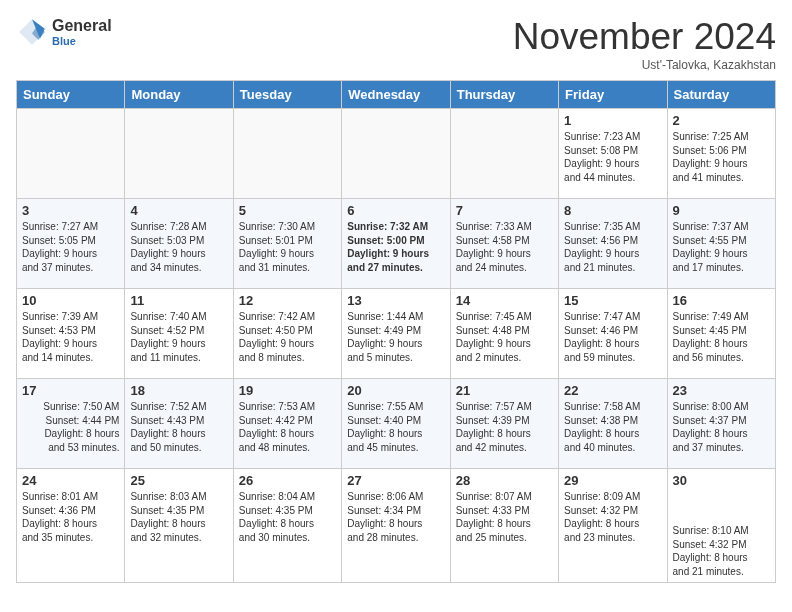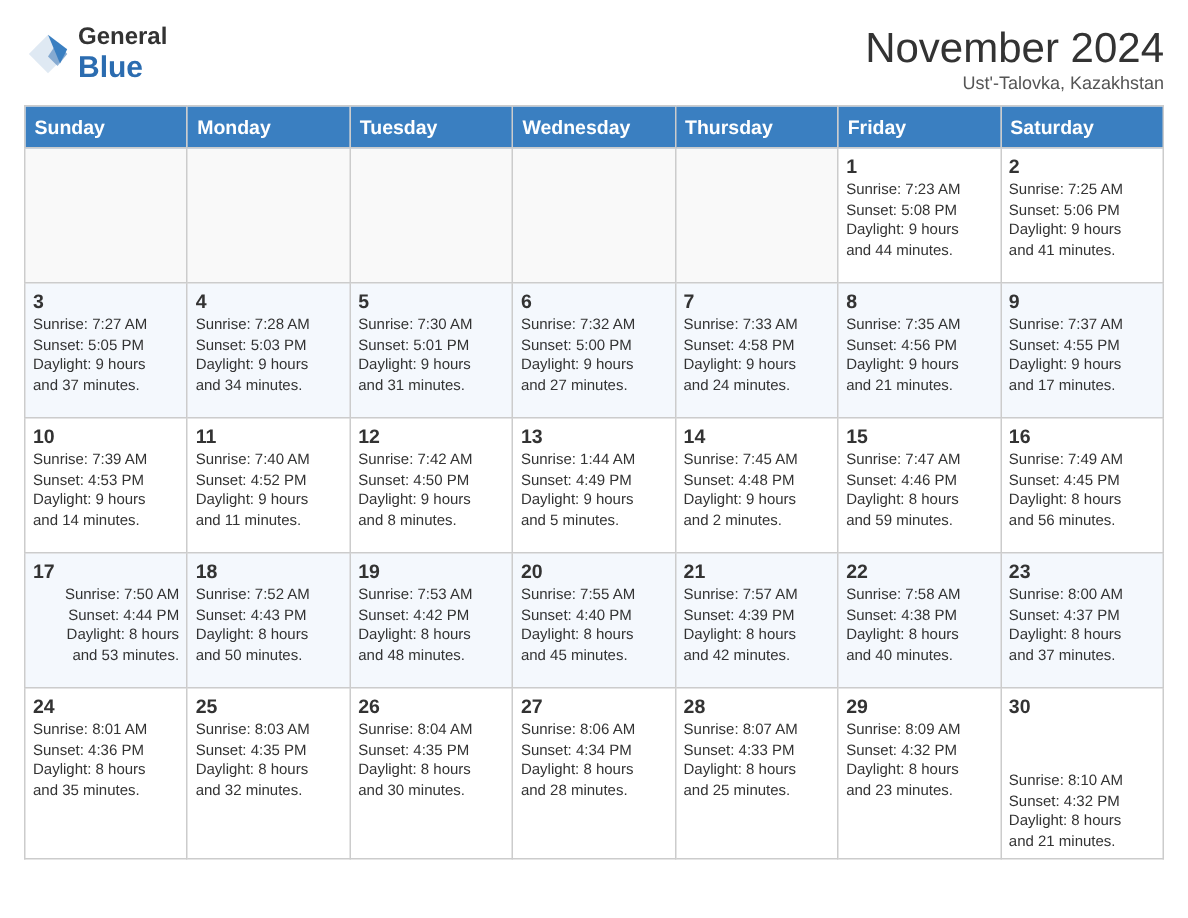--- a/index.html
+++ b/index.html
@@ -25,33 +25,33 @@
       display: flex;
       flex-direction: column;
       line-height: 1.1;
     }
     .logo-general {
       font-size: 16px;
       font-weight: bold;
       color: #333;
     }
     .logo-blue {
-      font-size: 20px;
+      font-size: 11px;
       font-weight: bold;
       color: #2b6cb0;
     }
     .logo-icon {
       width: 32px;
       height: 32px;
     }
     .title-block {
       text-align: right;
     }
     .month-title {
-      font-size: 28px;
+      font-size: 37px;
       color: #333;
       font-weight: normal;
     }
     .location {
       font-size: 12px;
       color: #555;
     }
     .calendar-table {
       width: 100%;
       border-collapse: collapse;
@@ -170,21 +170,21 @@
         </td>
         <td>
           <span class="day-number">5</span>
           <div class="day-info" style="white-space: pre-line;">Sunrise: 7:30 AM
 Sunset: 5:01 PM
 Daylight: 9 hours
 and 31 minutes.</div>
         </td>
         <td>
           <span class="day-number">6</span>
-          <div class="day-info" style="white-space: pre-line;">Sunrise: 7:32 AM
+          <div class="day-info" style="white-space: pre-line; font-weight: bold;">Sunrise: 7:32 AM
 Sunset: 5:00 PM
 Daylight: 9 hours
 and 27 minutes.</div>
         </td>
         <td>
           <span class="day-number">7</span>
           <div class="day-info" style="white-space: pre-line;">Sunrise: 7:33 AM
 Sunset: 4:58 PM
 Daylight: 9 hours
 and 24 minutes.</div>

